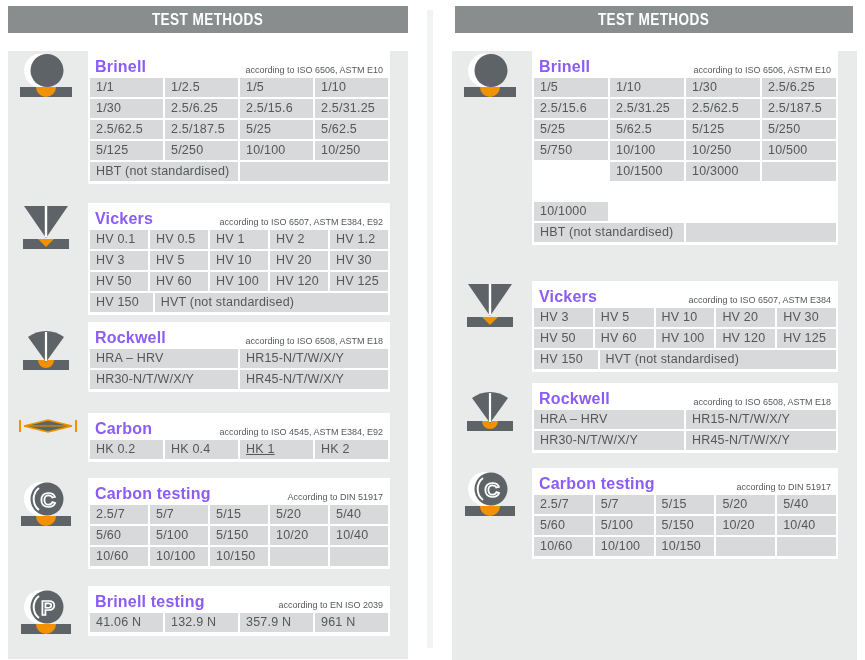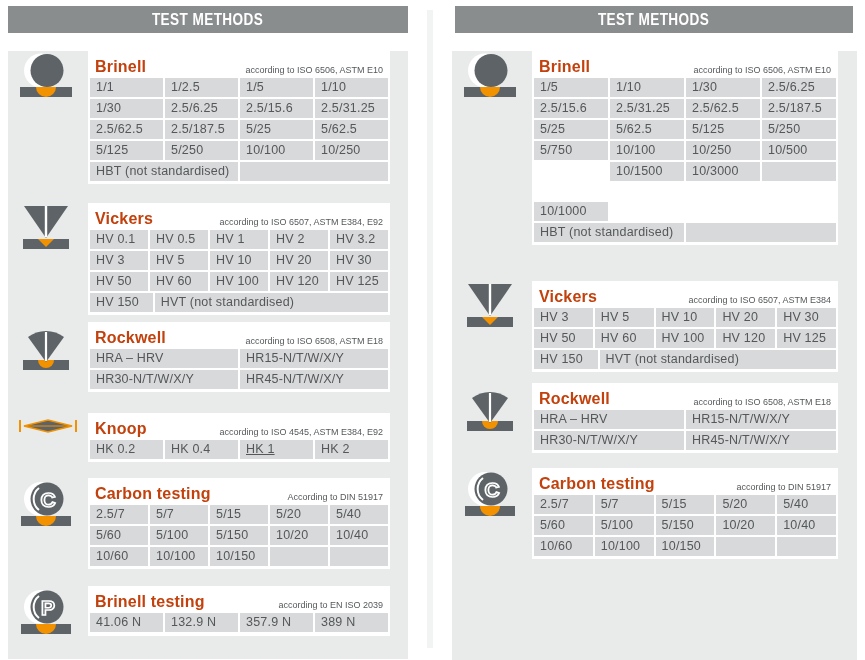--- a/index.html
+++ b/index.html
@@ -25,21 +25,21 @@
   }
   .page-right .panel-body{height:610px;padding-right:19px;}
   .page-edge{position:absolute;left:427px;top:10px;width:6px;height:638px;background:#f2f3f3;}
   .section{display:flex;}
   .icon-col{flex:0 0 80px;display:flex;justify-content:center;align-items:flex-start;padding-top:2px;}
   .block{flex:1;background:#ffffff;padding:2px 2px 3px 2px;}
   .title-row{
     display:flex;justify-content:space-between;align-items:flex-end;
     height:21px;padding:2px 5px 0 5px;
   }
-  .title{font-weight:bold;font-size:16px;color:#c2410c;letter-spacing:.2px;}
+  .title{font-weight:bold;font-size:16px;color:#8b5cf6;letter-spacing:.2px;}
   .standard{font-size:9px;color:#55585a;white-space:nowrap;padding-bottom:1px;}
   .grid-row{display:flex;gap:2px;margin-top:2px;}
   .cell{
     background:#d8d9da;height:19px;line-height:19px;
     font-size:12.5px;color:#54585a;padding-left:6px;box-sizing:border-box;
     overflow:hidden;white-space:nowrap;letter-spacing:.2px;
   }
 </style>
 </head>
 <body>
@@ -105,21 +105,21 @@
         <div class="block">
           <div class="title-row">
             <span class="title">Vickers</span>
             <span class="standard">according to ISO 6507, ASTM E384, E92</span>
           </div>
           <div class="grid-row">
             <div class="cell" style="flex: 1 1 0px;">HV 0.1</div>
             <div class="cell" style="flex: 1 1 0px;">HV 0.5</div>
             <div class="cell" style="flex: 1 1 0px;">HV 1</div>
             <div class="cell" style="flex: 1 1 0px;">HV 2</div>
-            <div class="cell" style="flex: 1 1 0px;">HV 3.2</div>
+            <div class="cell" style="flex: 1 1 0px;">HV 1.2</div>
           </div>
           <div class="grid-row">
             <div class="cell" style="flex: 1 1 0px;">HV 3</div>
             <div class="cell" style="flex: 1 1 0px;">HV 5</div>
             <div class="cell" style="flex: 1 1 0px;">HV 10</div>
             <div class="cell" style="flex: 1 1 0px;">HV 20</div>
             <div class="cell" style="flex: 1 1 0px;">HV 30</div>
           </div>
           <div class="grid-row">
             <div class="cell" style="flex: 1 1 0px;">HV 50</div>
@@ -162,21 +162,21 @@
         <div class="icon-col" style="padding-top: 4px;">
           <svg width="62" height="18" viewBox="0 0 62 18">
     <line x1="3" y1="3" x2="3" y2="15" stroke="#f39200" stroke-width="2"></line>
     <line x1="59" y1="3" x2="59" y2="15" stroke="#f39200" stroke-width="2"></line>
     <polygon points="7,9 31,3 55,9 31,15" fill="#5d6366" stroke="#f39200" stroke-width="1.5"></polygon>
     <line x1="7" y1="9" x2="55" y2="9" stroke="#f39200" stroke-width="1"></line>
   </svg>
         </div>
         <div class="block">
           <div class="title-row">
-            <span class="title">Knoop</span>
+            <span class="title">Carbon</span>
             <span class="standard">according to ISO 4545, ASTM E384, E92</span>
           </div>
           <div class="grid-row">
             <div class="cell" style="flex: 1 1 0px;">HK 0.2</div>
             <div class="cell" style="flex: 1 1 0px;">HK 0.4</div>
             <div class="cell" style="flex: 1 1 0px; text-decoration: underline;">HK 1</div>
             <div class="cell" style="flex: 1 1 0px;">HK 2</div>
           </div>
         </div>
       </div>
@@ -232,21 +232,21 @@
         </div>
         <div class="block">
           <div class="title-row">
             <span class="title">Brinell testing</span>
             <span class="standard">according to EN ISO 2039</span>
           </div>
           <div class="grid-row">
             <div class="cell" style="flex: 1 1 0px;">41.06 N</div>
             <div class="cell" style="flex: 1 1 0px;">132.9 N</div>
             <div class="cell" style="flex: 1 1 0px;">357.9 N</div>
-            <div class="cell" style="flex: 1 1 0px;">389 N</div>
+            <div class="cell" style="flex: 1 1 0px;">961 N</div>
           </div>
         </div>
       </div>
     </div>
 </div>
 
 <div class="page-edge"></div>
 
 <div class="page page-right">
   <div class="header-bar">

